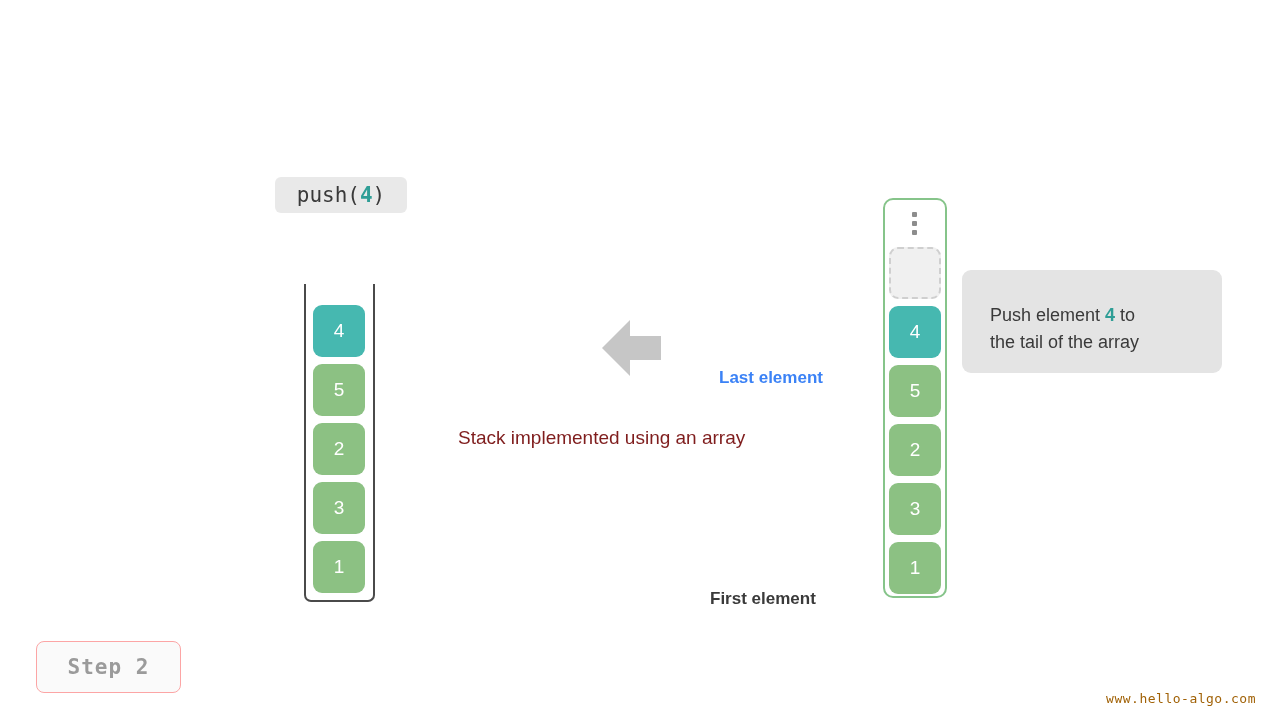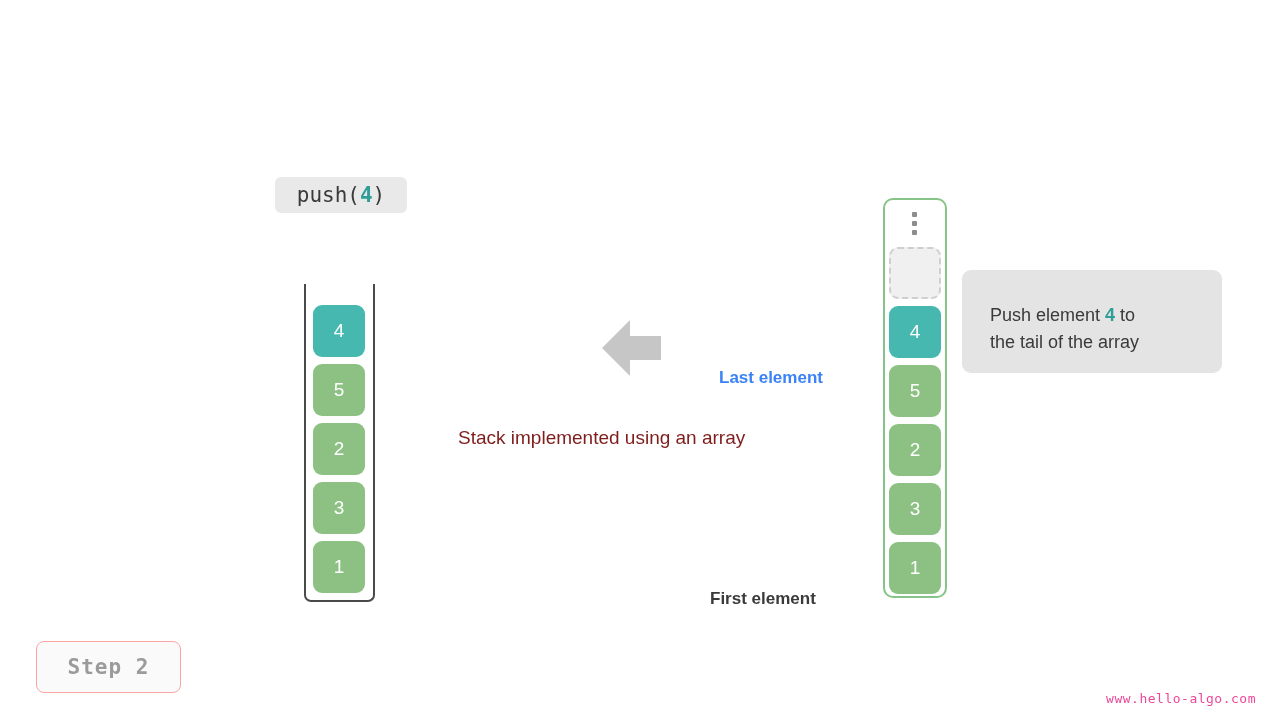--- a/index.html
+++ b/index.html
@@ -220,21 +220,21 @@
     letter-spacing: 1px;
   }
 
   
   .watermark {
     position: absolute;
     right: 24px;
     bottom: 14px;
     font-family: "DejaVu Sans Mono", "Liberation Mono", monospace;
     font-size: 13px;
-    color: #ec4899;
+    color: #a16207;
     letter-spacing: 0.5px;
   }
 </style>
 </head>
 <body>
 
 <div class="op-label">
   <span>push(</span>
     <span class="arg">4</span>
     <span>)</span>

